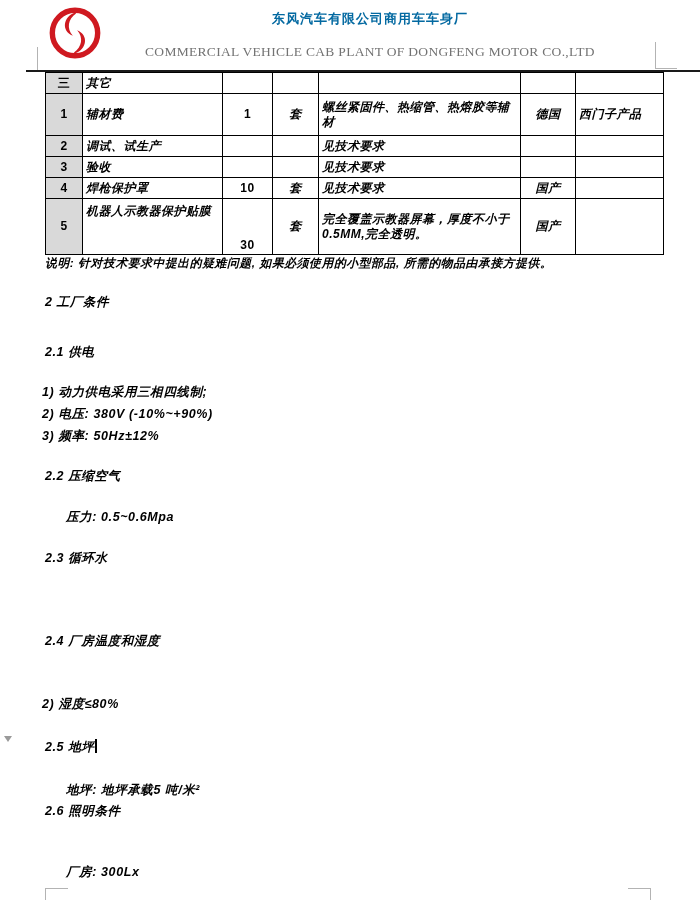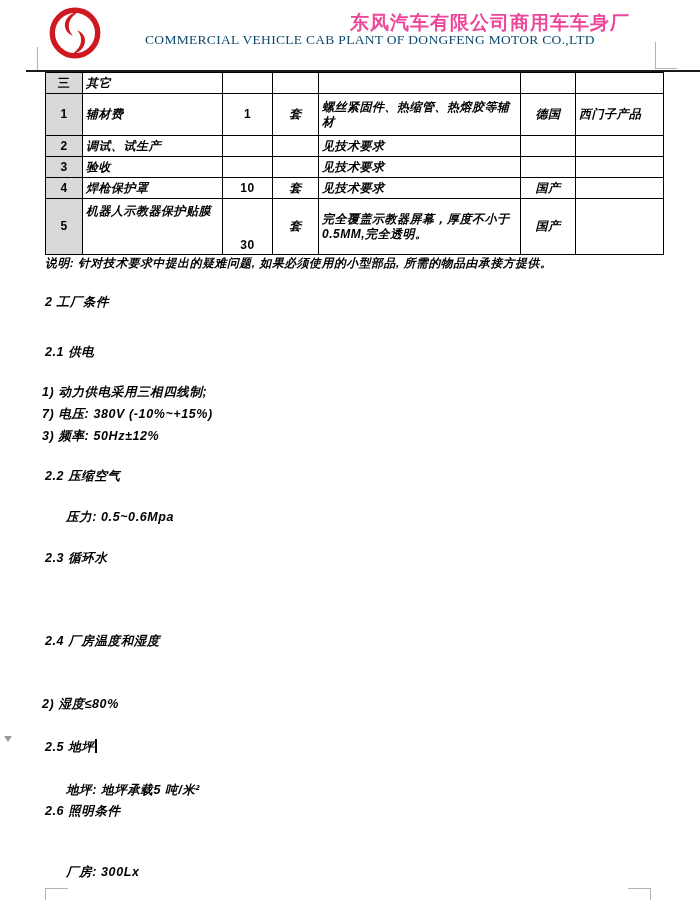--- a/index.html
+++ b/index.html
@@ -4,26 +4,26 @@
 <style>
   html,body{margin:0;padding:0;background:#ffffff;}
   .page{
     position:relative;width:700px;height:900px;background:#ffffff;
     font-family:"Liberation Sans",sans-serif;color:#000;overflow:hidden;
   }
   
   .hdr{position:absolute;left:0;top:0;width:700px;height:70px;}
   .logo{position:absolute;left:48px;top:6px;width:54px;height:54px;}
   .title-cn{
-    position:absolute;left:110px;top:10px;width:520px;text-align:right;
-    font-size:19px;font-weight:bold;color:#ec4899;letter-spacing:1px;white-space:nowrap;
+    position:absolute;left:110px;top:10px;width:520px;text-align:center;
+    font-size:13px;font-weight:bold;color:#0369a1;letter-spacing:1px;white-space:nowrap;
   }
   .title-en{
-    position:absolute;left:90px;top:32px;width:560px;text-align:center;
-    font-family:"Liberation Serif",serif;font-size:13.5px;color:#0c4a6e;
+    position:absolute;left:90px;top:44px;width:560px;text-align:center;
+    font-family:"Liberation Serif",serif;font-size:13.5px;color:#737373;
     letter-spacing:0.3px;white-space:nowrap;
   }
   .rule-top{position:absolute;left:26px;top:70px;width:674px;height:2px;background:#1a1a1a;}
   
   .crop{position:absolute;background:#b3b3b3;}
   
   table.spec{
     position:absolute;left:45px;top:72px;width:618px;
     border-collapse:collapse;table-layout:fixed;
     font-size:12px;font-style:italic;letter-spacing:0.5px;
@@ -151,21 +151,21 @@
       </tr>
     </tbody>
   </table>
 
   <div class="line" style="left:45px;top:256px;font-size:11.8px;">说明: 针对技术要求中提出的疑难问题, 如果必须使用的小型部品, 所需的物品由承接方提供。</div>
 
   <div class="line" style="left:45px;top:294px;">2 工厂条件</div>
 
   <div class="line" style="left:45px;top:344px;">2.1 供电</div>
   <div class="line" style="left:42px;top:384px;">1) 动力供电采用三相四线制;</div>
-  <div class="line" style="left:42px;top:406px;">7) 电压: 380V (-10%~+15%)</div>
+  <div class="line" style="left:42px;top:406px;">2) 电压: 380V (-10%~+90%)</div>
   <div class="line" style="left:42px;top:428px;">3) 频率: 50Hz±12%</div>
 
   <div class="line" style="left:45px;top:468px;">2.2 压缩空气</div>
   <div class="line" style="left:66px;top:509px;font-style:italic;">压力: 0.5~0.6Mpa</div>
 
   <div class="line" style="left:45px;top:550px;">2.3 循环水</div>
 
   <div class="line" style="left:45px;top:633px;">2.4 厂房温度和湿度</div>
   <div class="line" style="left:42px;top:696px;">2) 湿度≤80%</div>
 

